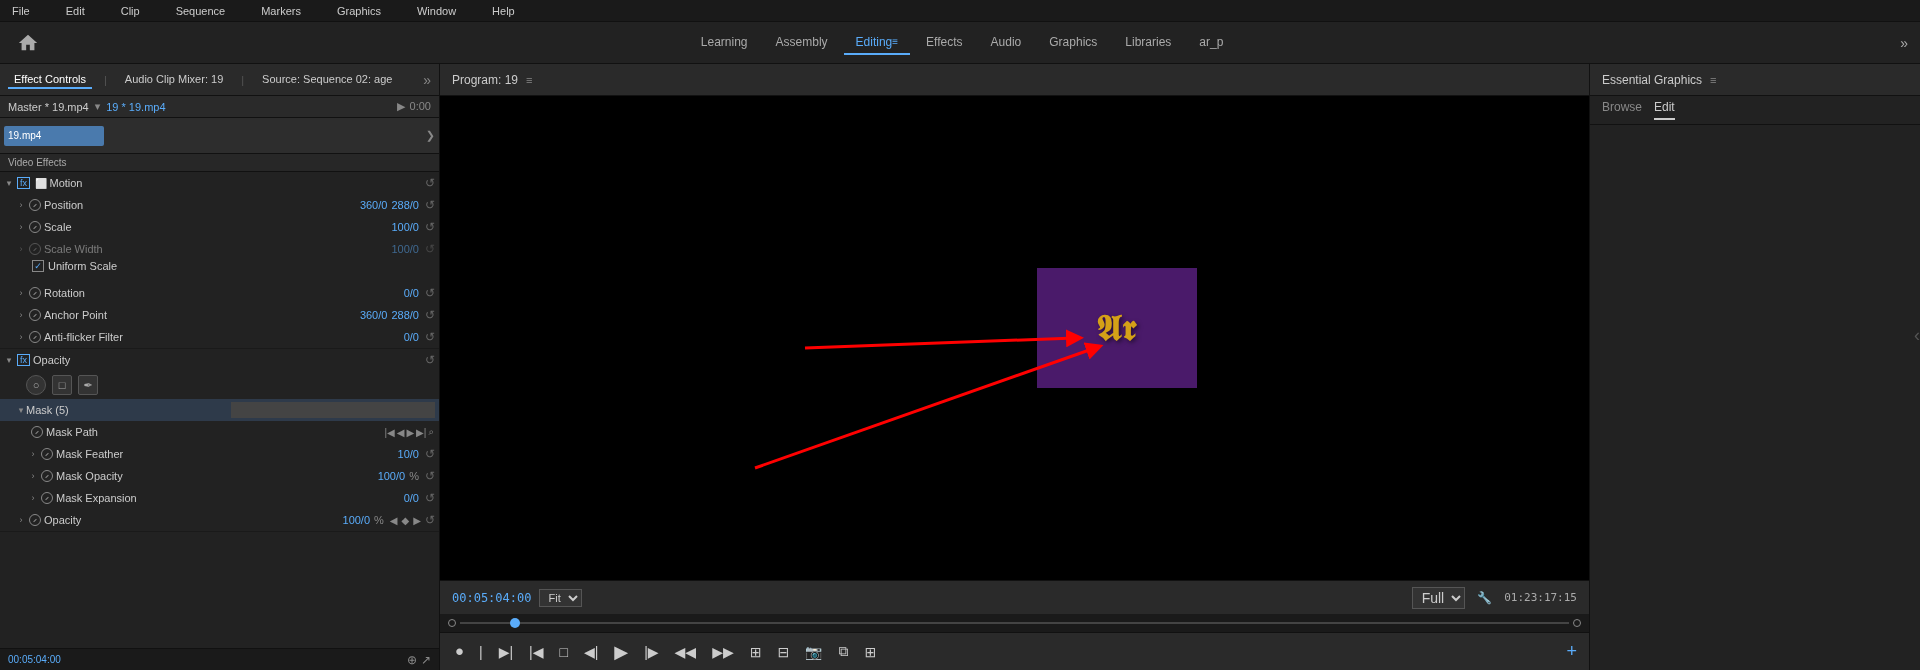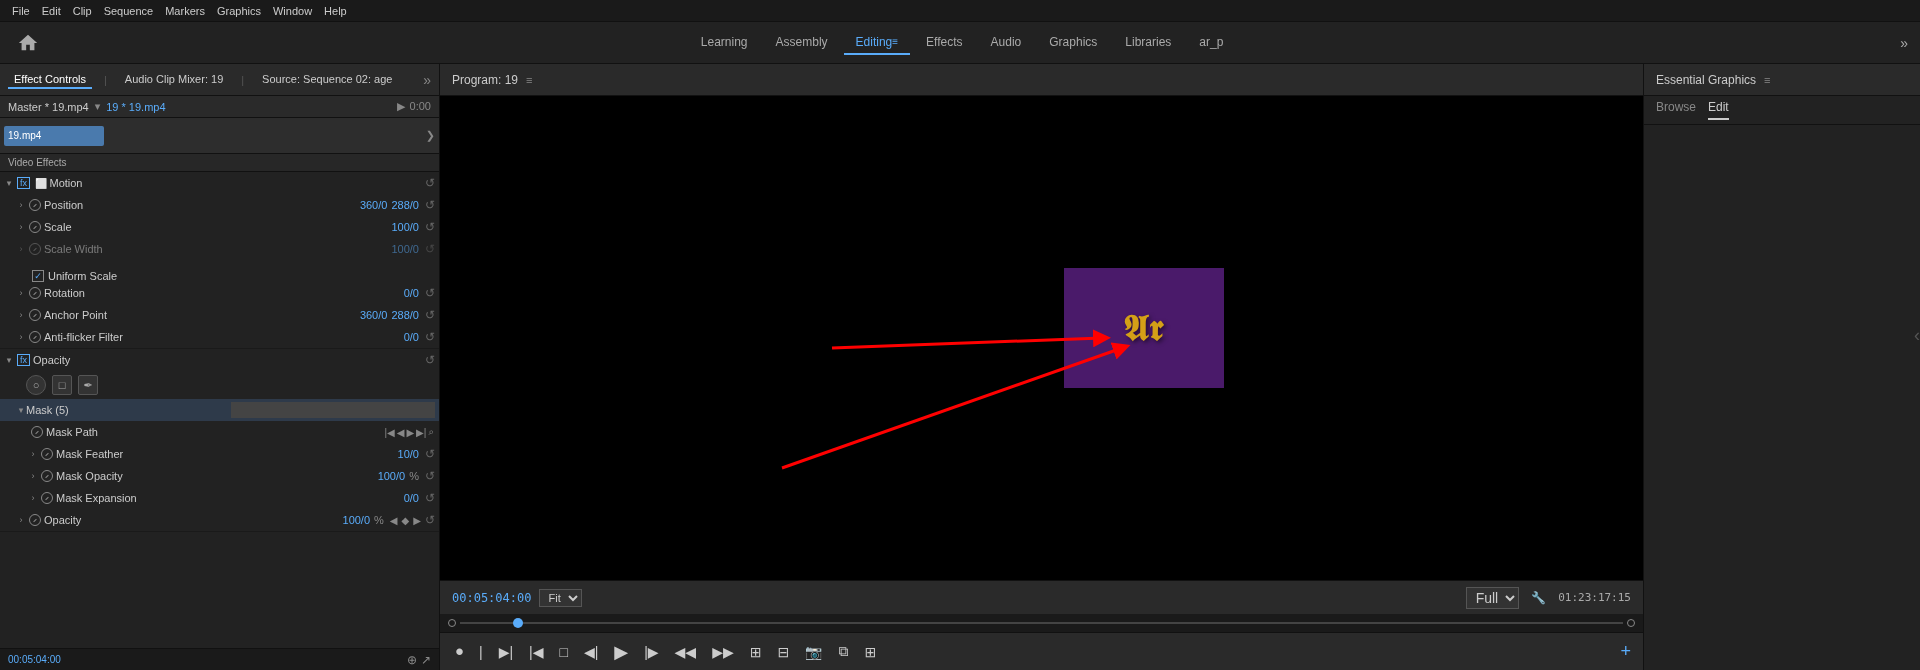--- a/index.html
+++ b/index.html
@@ -15,21 +15,21 @@
       flex-direction: column;
     }
 
     
     .menu-bar {
       background: #1a1a1a;
       height: 22px;
       display: flex;
       align-items: center;
       padding: 0 8px;
-      gap: 4px;
+      gap: 28px;
       border-bottom: 1px solid #111;
       flex-shrink: 0;
     }
     .menu-item {
       color: #ccc;
       font-size: 11px;
       cursor: pointer;
       padding: 2px 4px;
     }
 
@@ -263,21 +263,21 @@
     }
     .stopwatch-icon::after {
       content: '';
       width: 4px;
       height: 1px;
       background: #888;
       transform: rotate(-45deg);
     }
     .uniform-scale-row {
       display: flex;
-      align-items: flex-end;
+      align-items: flex-start;
       height: 22px;
       padding: 0 4px;
     }
     .checkbox {
       width: 12px;
       height: 12px;
       border: 1px solid #888;
       background: #222;
       display: inline-flex;
       align-items: center;
@@ -525,21 +525,21 @@
     }
     .add-btn {
       color: #5aacfa;
       font-size: 18px;
       cursor: pointer;
       margin-left: auto;
     }
 
     
     .right-panel {
-      width: 276px;
+      width: 330px;
       background: #222;
       display: flex;
       flex-direction: column;
       flex-shrink: 0;
     }
     .right-panel-header {
       background: #2a2a2a;
       height: 32px;
       display: flex;
       align-items: center;

